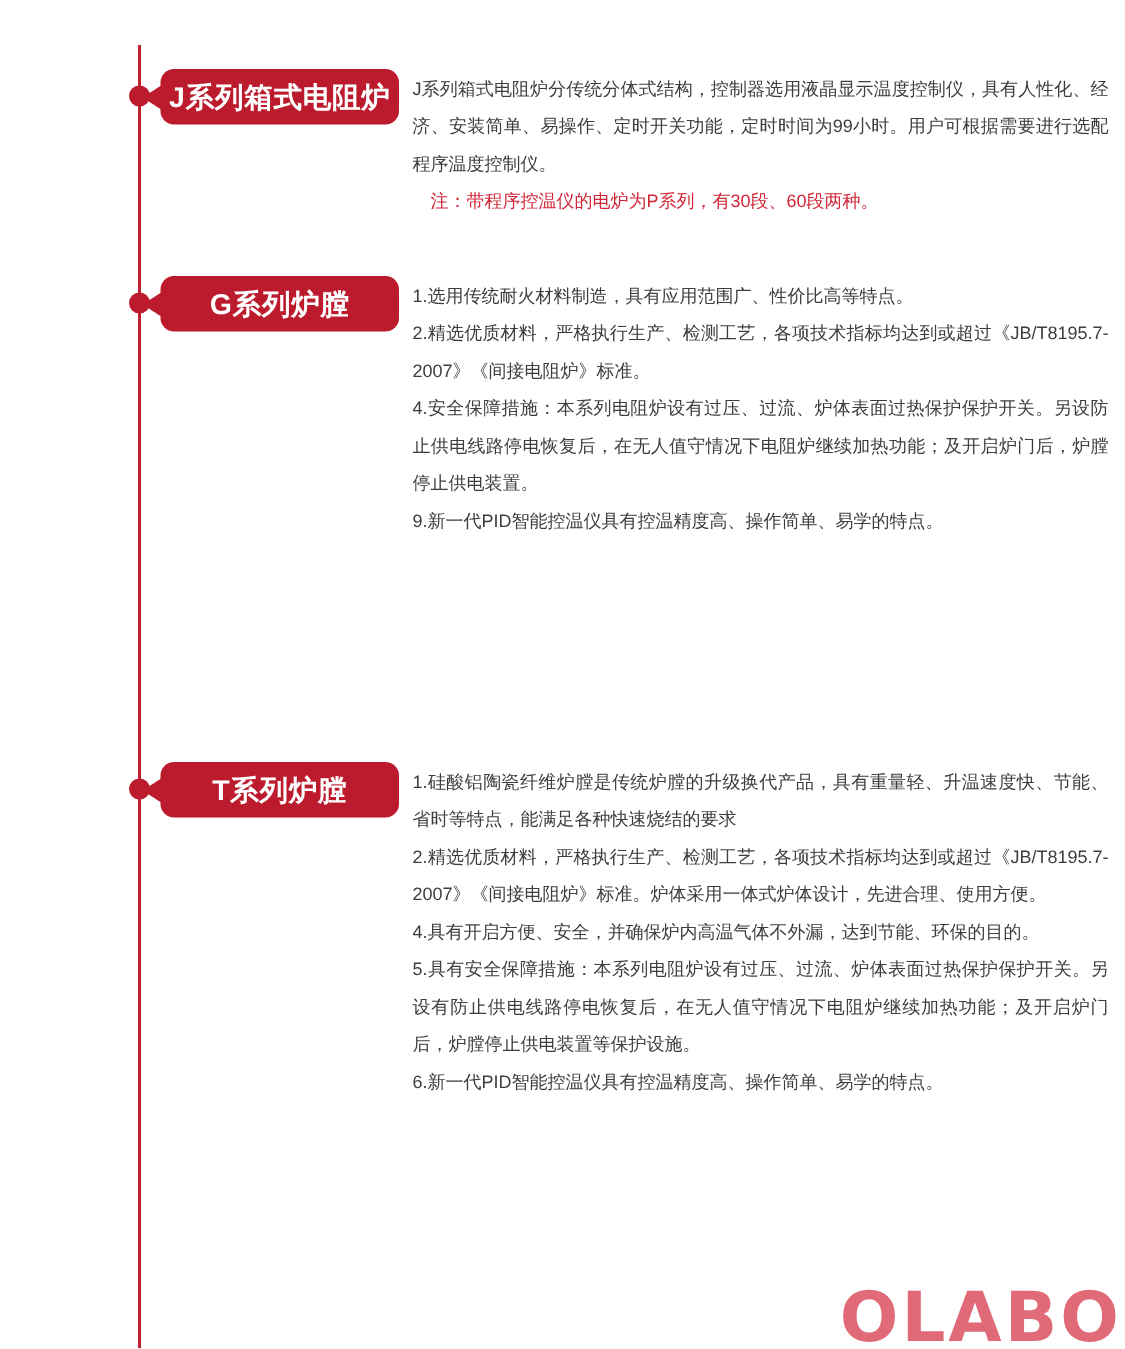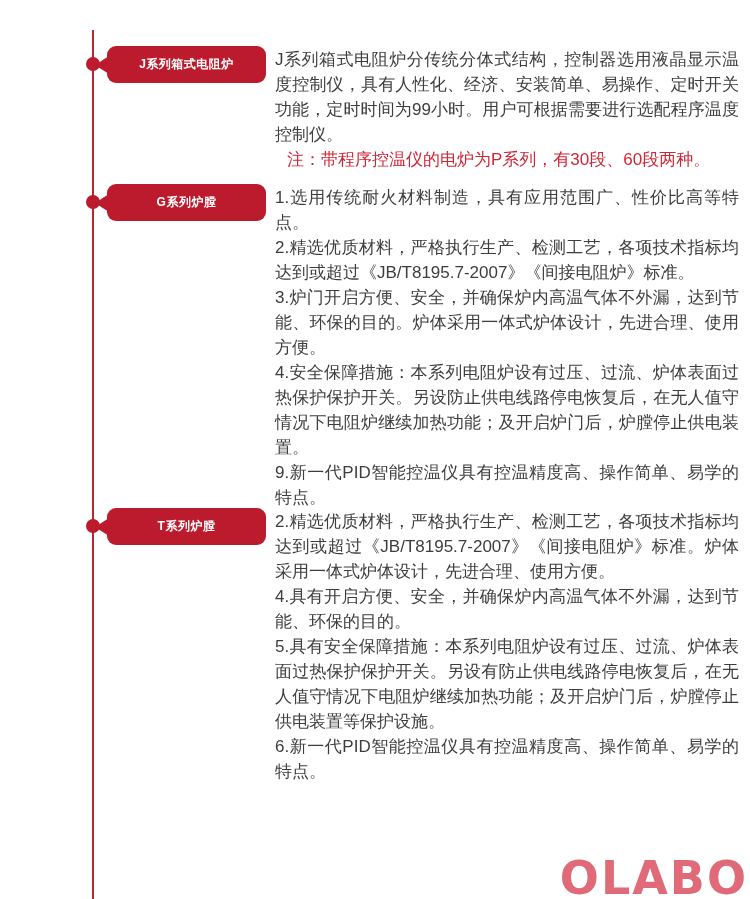--- a/index.html
+++ b/index.html
@@ -61,35 +61,35 @@
     top: 50%;
     transform: translateY(-50%);
     width: 0;
     height: 0;
     border-top: 9px solid transparent;
     border-bottom: 9px solid transparent;
     border-right: 14px solid var(--ribbon, #bb1b2c);
   }
   .ribbon-label {
     color: #ffffff;
-    font-size: 12px;
+    font-size: 19px;
     font-weight: bold;
     letter-spacing: 0.5px;
     white-space: nowrap;
   }
   .text-col {
     position: absolute;
     left: 275px;
     top: 1px;
     width: 464px;
   }
   .text-col p {
     margin: 0;
     padding: 0;
-    font-size: 17px;
+    font-size: 12px;
     line-height: 25px;
     color: var(--body-text, #3d3d3d);
     text-align: justify;
     text-justify: inter-ideograph;
   }
   .text-col p.note {
     color: var(--note-text, #d02637);
     margin-left: 12px;
   }
   .watermark {
@@ -122,32 +122,32 @@
       </section>
       <section class="section sec-1">
         <span class="dot"></span>
         <div class="ribbon">
           <span class="ribbon-tail"></span>
           <span class="ribbon-label">G系列炉膛</span>
         </div>
         <div class="text-col">
           <p class="">1.选用传统耐火材料制造，具有应用范围广、性价比高等特点。</p>
           <p class="">2.精选优质材料，严格执行生产、检测工艺，各项技术指标均达到或超过《JB/T8195.7-2007》《间接电阻炉》标准。</p>
-          <p class="">3.炉门开启方便、安全，并确保炉内高温气体不外漏，达到节能、环保的目的。炉体采用一体式炉体设计，先进合理、使用方便。</p>
           <p class="">4.安全保障措施：本系列电阻炉设有过压、过流、炉体表面过热保护保护开关。另设防止供电线路停电恢复后，在无人值守情况下电阻炉继续加热功能；及开启炉门后，炉膛停止供电装置。</p>
           <p class="">9.新一代PID智能控温仪具有控温精度高、操作简单、易学的特点。</p>
         </div>
       </section>
       <section class="section sec-2">
         <span class="dot"></span>
         <div class="ribbon">
           <span class="ribbon-tail"></span>
           <span class="ribbon-label">T系列炉膛</span>
         </div>
         <div class="text-col">
+          <p class="">1.硅酸铝陶瓷纤维炉膛是传统炉膛的升级换代产品，具有重量轻、升温速度快、节能、省时等特点，能满足各种快速烧结的要求</p>
           <p class="">2.精选优质材料，严格执行生产、检测工艺，各项技术指标均达到或超过《JB/T8195.7-2007》《间接电阻炉》标准。炉体采用一体式炉体设计，先进合理、使用方便。</p>
           <p class="">4.具有开启方便、安全，并确保炉内高温气体不外漏，达到节能、环保的目的。</p>
           <p class="">5.具有安全保障措施：本系列电阻炉设有过压、过流、炉体表面过热保护保护开关。另设有防止供电线路停电恢复后，在无人值守情况下电阻炉继续加热功能；及开启炉门后，炉膛停止供电装置等保护设施。</p>
           <p class="">6.新一代PID智能控温仪具有控温精度高、操作简单、易学的特点。</p>
         </div>
       </section>
     </div>
   <div class="watermark">OLABO</div>
 </div>
 

